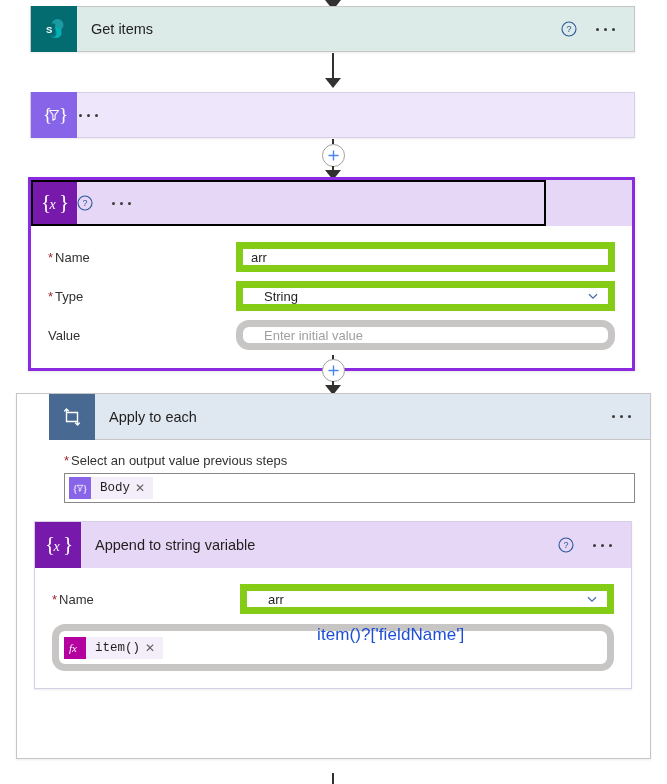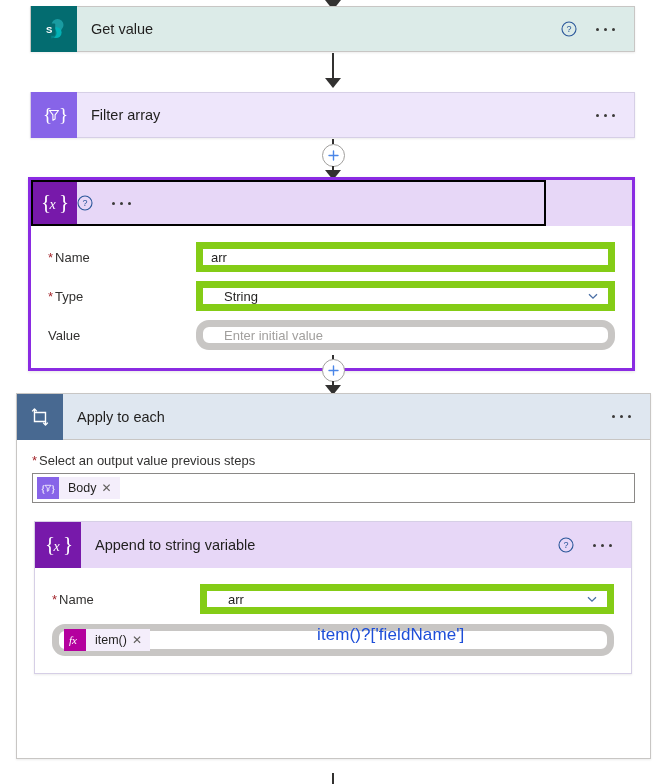--- a/index.html
+++ b/index.html
@@ -90,20 +90,21 @@
   
   .card-body {
     background: #ffffff;
     padding: 14px 17px 17px 17px;
     box-sizing: border-box;
   }
   .field-row {
     display: flex;
     align-items: center;
     margin-bottom: 9px;
+    gap: 40px;
   }
   .field-row:last-child { margin-bottom: 0; }
   .field-label {
     width: 148px;
     flex: 0 0 148px;
     font-size: 13px;
     color: #323130;
     white-space: nowrap;
   }
   .req-star {
@@ -117,21 +118,21 @@
     border: 7px solid #84cc16;
     background: #ffffff;
     display: flex;
     align-items: center;
     padding: 0 8px;
     font-size: 13px;
     color: #201f1e;
     position: relative;
   }
   .field-ctl.empty { border-color: #c8c6c4; border-radius: 13px; }
-  .field-ctl.tall { height: 32px; }
+  .field-ctl.tall { height: 47px; }
   .placeholder { color: #a19f9d; }
   .chevron {
     position: absolute;
     right: 9px;
     top: 50%;
     transform: translateY(-50%);
     width: 12px;
     height: 12px;
   }
   .indent-val { padding-left: 13px; }
@@ -148,21 +149,21 @@
   .token-ico {
     width: 22px;
     height: 22px;
     flex: 0 0 22px;
     display: flex;
     align-items: center;
     justify-content: center;
   }
   .token-ico.purple { background: #8764e8; }
   .token-ico.fx { background: #b4009e; }
-  .token-text { padding: 0 5px 0 9px; }
+  .token-text { padding: 0 5px 0 9px; font-family: Liberation Mono, monospace; }
   .token-x {
     padding-right: 8px;
     font-size: 12px;
     color: #605e5c;
     cursor: pointer;
   }
 
   
   .connector {
     position: absolute;
@@ -263,21 +264,21 @@
     <div class="card-header hdr-sharepoint">
       <div class="card-icon ico-sharepoint">
         <svg width="26" height="26" viewBox="0 0 26 26">
           <circle cx="16.5" cy="9" r="6" fill="#1a9ba1"></circle>
           <circle cx="15" cy="16.5" r="5.6" fill="#03b1b5"></circle>
           <path d="M10.2 11.6a5.4 5.4 0 0 1 5.4 5.4 5.4 5.4 0 0 1-5.4 5.4z" fill="#038387"></path>
           <rect x="2" y="7.6" width="12.2" height="12.2" rx="1" fill="#036c70"></rect>
           <text x="8.1" y="16.6" font-family="'Liberation Sans',sans-serif" font-size="9.5" font-weight="bold" fill="#ffffff" text-anchor="middle">S</text>
         </svg>
       </div>
-      <div class="card-title">Get value</div>
+      <div class="card-title">Get items</div>
       <div class="hdr-actions">
         <span>
           <svg class="help-icon" viewBox="0 0 16 16">
             <circle cx="8" cy="8" r="7" fill="none" stroke="#2b579a" stroke-width="1.1"></circle>
             <text x="8" y="11.4" font-family="'Liberation Sans',sans-serif" font-size="9" fill="#2b579a" text-anchor="middle">?</text>
           </svg>
         </span>
         <span class="ellipsis">
             <i></i>
             <i></i>
@@ -292,21 +293,20 @@
 
   <div class="card shadow-sm" style="left:30px; top:92px; width:605px;">
     <div class="card-header hdr-filter">
       <div class="card-icon ico-purple-light">
         <svg width="28" height="24" viewBox="0 0 28 24">
           <text x="3" y="17.5" font-family="'Liberation Serif',serif" font-size="19" fill="#ffffff">{</text>
           <text x="19" y="17.5" font-family="'Liberation Serif',serif" font-size="19" fill="#ffffff">}</text>
           <path d="M9.5 7.5h9l-3.4 4.3v4.2l-2.2 1.2v-5.4z" fill="none" stroke="#ffffff" stroke-width="1.1" stroke-linejoin="round"></path>
         </svg>
       </div>
-      <div class="card-title">Filter array</div>
       <div class="hdr-actions">
         <span class="ellipsis">
             <i></i>
             <i></i>
             <i></i>
           </span>
       </div>
     </div>
   </div>
 
@@ -374,21 +374,21 @@
 
   <div class="connector" style="left:332px; top:355px; height:5px;"></div>
   <div class="plus-btn" style="left:322px; top:359px;">
     <svg width="11" height="11" viewBox="0 0 11 11">
       <path d="M5.5 1v9M1 5.5h9" stroke="#4a86e8" stroke-width="1.4" stroke-linecap="round"></path>
     </svg>
   </div>
   <div class="connector" style="left:332px; top:381px; height:5px;"></div>
   <div class="arrow-head" style="left:325px; top:385px;"></div>
 
-  <div class="loop-container shadow-sm" style="left:16px; top:393px; width:635px; height:366px;">
+  <div class="loop-container shadow-sm" style="left:16px; top:393px; width:635px; height:366px;padding-left:32px;">
     <div class="card-header hdr-loop" style="border:0; border-bottom:1px solid #c8c6c4;">
       <div class="card-icon ico-loop">
         <svg width="24" height="24" viewBox="0 0 24 24">
           <path d="M6.5 7.5h11v9h-11z" fill="none" stroke="#ffffff" stroke-width="1.4"></path>
           <path d="M6.5 7.5 6.5 4.5" fill="none" stroke="#ffffff" stroke-width="1.4"></path>
           <path d="M4.2 6.4 6.5 3.9 8.8 6.4" fill="none" stroke="#ffffff" stroke-width="1.4" stroke-linejoin="round"></path>
           <path d="M17.5 16.5v3" fill="none" stroke="#ffffff" stroke-width="1.4"></path>
           <path d="M15.2 17.6 17.5 20.1 19.8 17.6" fill="none" stroke="#ffffff" stroke-width="1.4" stroke-linejoin="round"></path>
         </svg>
       </div>

